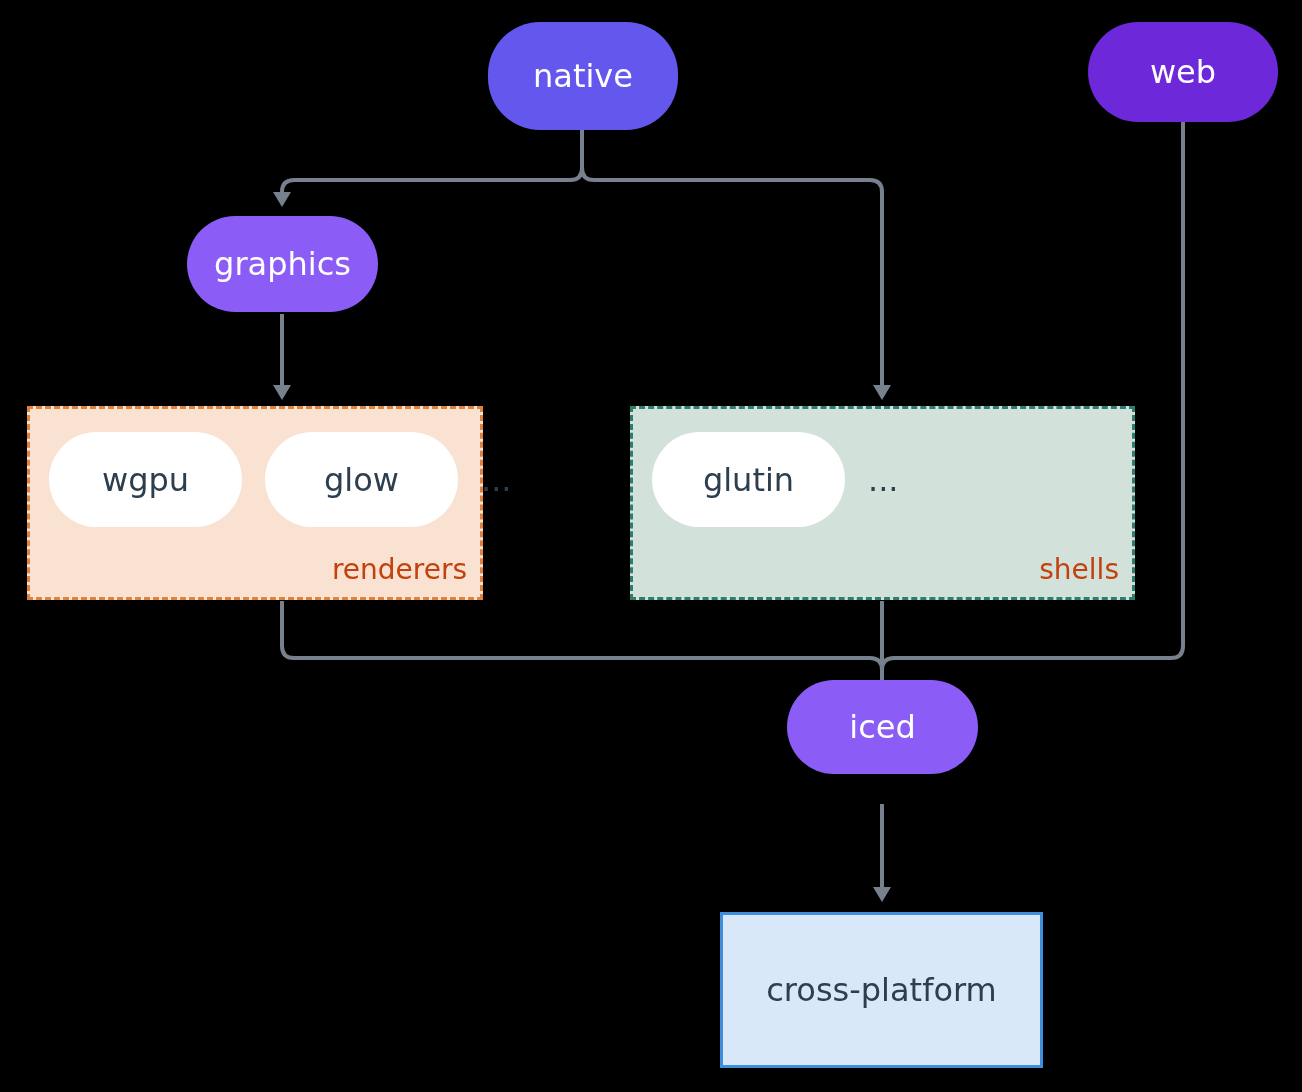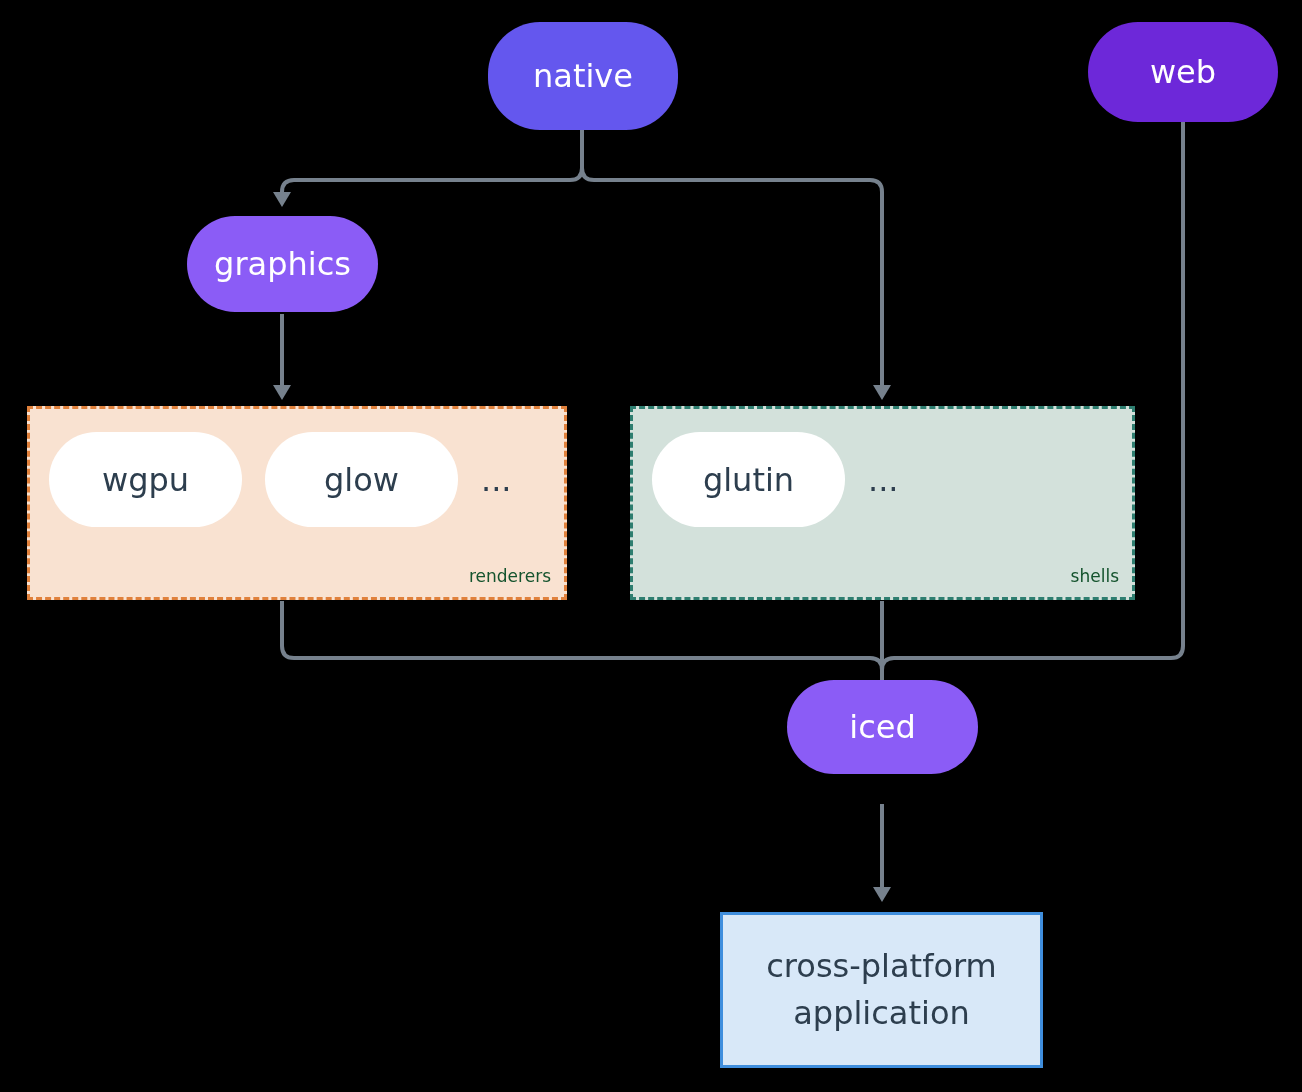--- a/index.html
+++ b/index.html
@@ -28,21 +28,21 @@
   .pill.graphics { left: 187px;  top: 216px; width: 191px; height: 96px;  background: #8b5cf6; }
   .pill.iced     { left: 787px;  top: 680px; width: 191px; height: 94px;  background: #8b5cf6; }
 
   .group {
     position: absolute;
     box-sizing: border-box;
     top: 406px;
     height: 194px;
     border: 3px dashed;
   }
-  .group.renderers { left: 27px;  width: 540px; background: #f9e2d1; border-color: #e0813c; }
+  .group.renderers { left: 27px;  width: 456px; background: #f9e2d1; border-color: #e0813c; }
   .group.shells    { left: 630px; width: 505px; background: #d3e1db; border-color: #2e7e70; }
 
   .group-pills {
     position: absolute;
     left: 19px;
     top: 23px;
     display: flex;
     align-items: center;
     gap: 23px;
   }
@@ -55,22 +55,22 @@
     align-items: center;
     justify-content: center;
     font-size: 32px;
     color: #2d3e4e;
   }
   .more-ellipsis { font-size: 32px; color: #2d3e4e; }
   .group-label {
     position: absolute;
     right: 13px;
     bottom: 11px;
-    font-size: 17px;
-    color: #14532d;
+    font-size: 28px;
+    color: #c2410c;
   }
 
   .app-box {
     position: absolute;
     left: 720px;
     top: 912px;
     width: 323px;
     height: 156px;
     box-sizing: border-box;
     background: #d8e8f8;
@@ -146,16 +146,15 @@
     </div>
     <span class="group-label">shells</span>
   </div>
 
   <div class="pill iced">
     <span>iced</span>
   </div>
 
   <div class="app-box">
     <span>cross-platform</span>
-    <span>application</span>
   </div>
 
 </div>
 
 </body></html>

